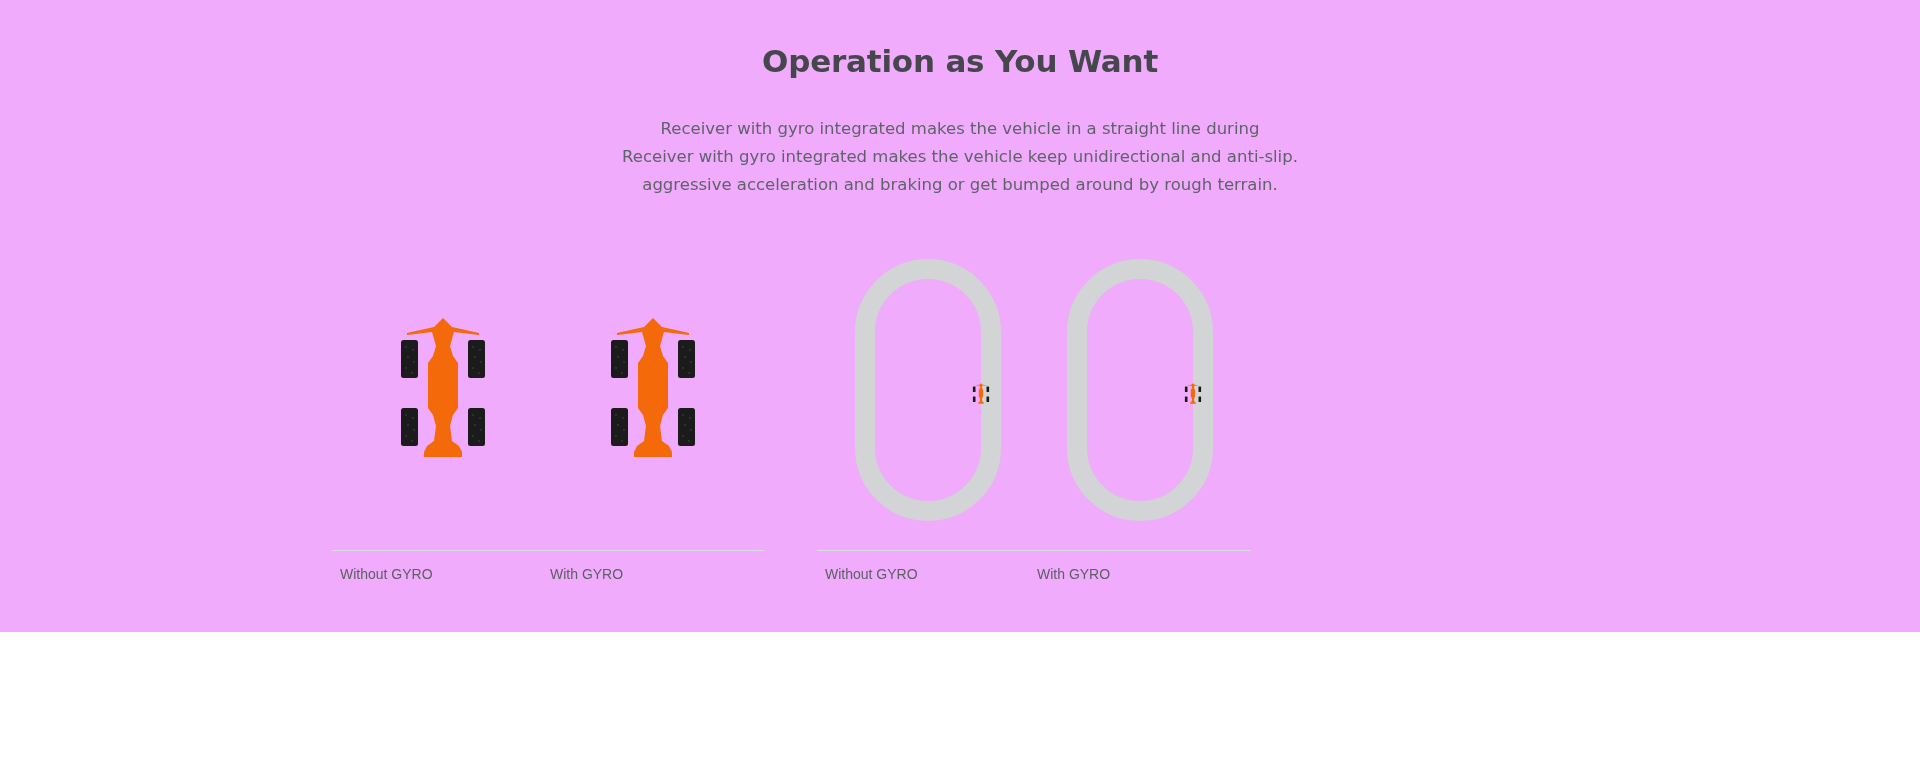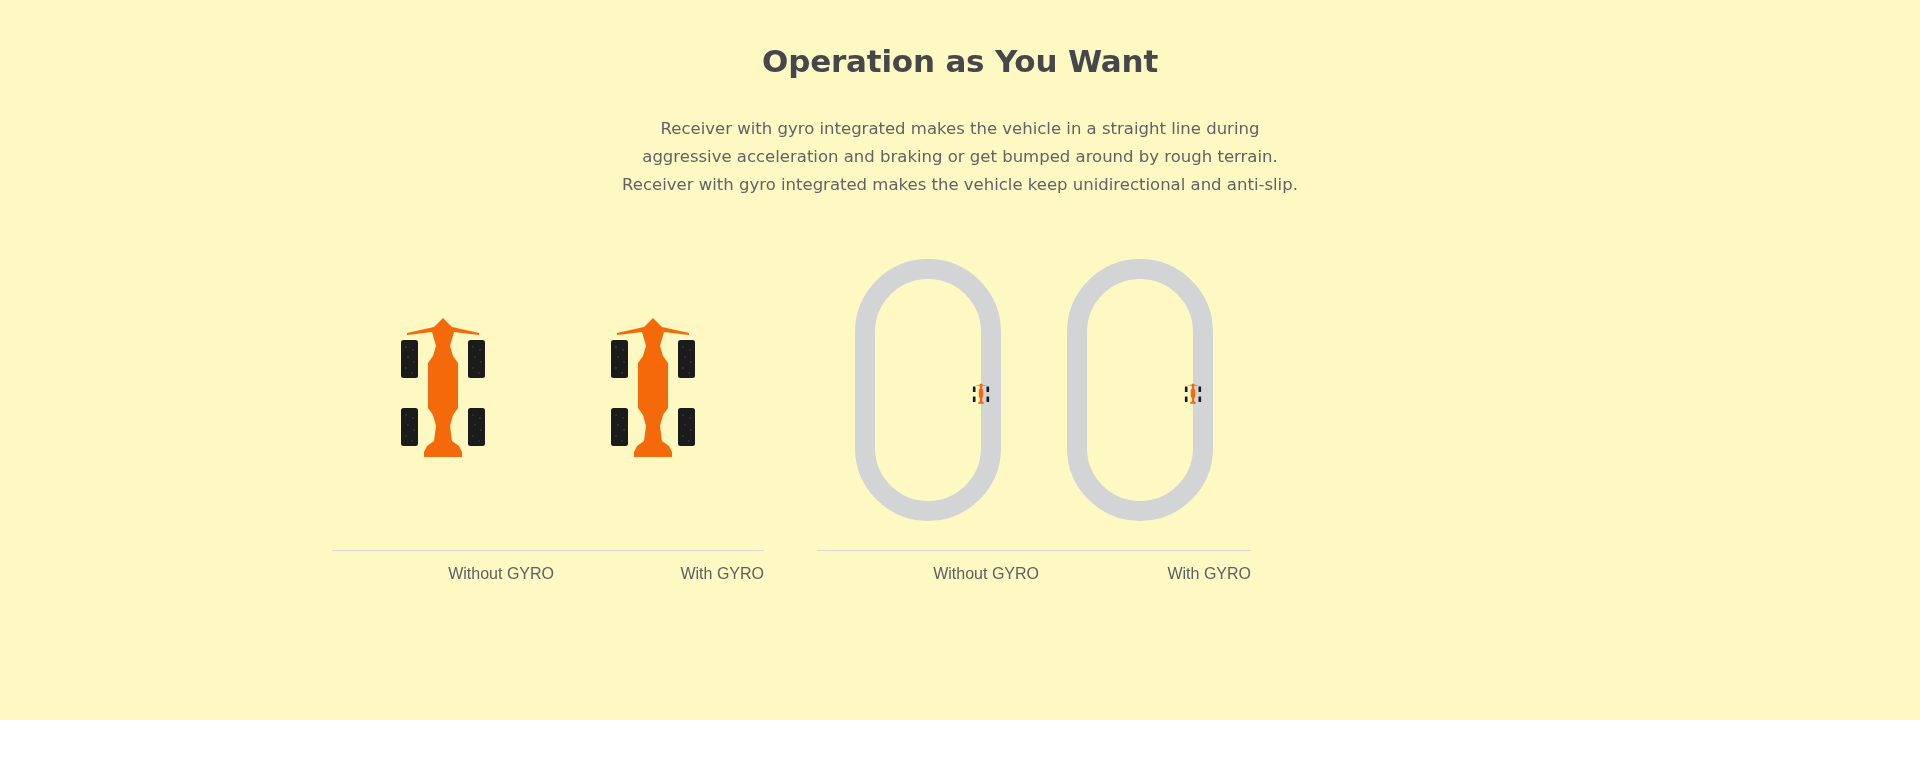--- a/index.html
+++ b/index.html
@@ -11,22 +11,22 @@
     width: 1920px;
     height: 780px;
     overflow: hidden;
     font-family: "Liberation Sans", sans-serif;
     -webkit-font-smoothing: antialiased;
   }
 
   .page {
     position: relative;
     width: 1920px;
-    height: 720px;
-    background: #fef9c3;
+    height: 632px;
+    background: #f0abfc;
   }
 
   
   .header {
     position: absolute;
     left: 0;
     top: 0;
     width: 1920px;
     text-align: center;
   }
@@ -88,45 +88,45 @@
     position: absolute;
     left: 0;
     top: 320px;
     width: 222px;
     height: 1px;
     background: #d9dadb;
   }
 
   .panel-label {
     position: absolute;
-    left: 0;
+    left: 8px;
     top: 332px;
     width: 222px;
-    text-align: right;
+    text-align: left;
     font-family: "Liberation Sans", sans-serif;
-    font-size: 16px;
+    font-size: 14px;
     font-weight: 400;
     color: #5c5f63;
     line-height: 24px;
   }
 
   svg { display: block; overflow: visible; }
 </style>
 </head>
 <body>
 
 <div class="page">
 
   <div class="header">
     <h1 class="page-title">Operation as You Want</h1>
 
     <p class="subtitle">
       <span class="ln">Receiver with gyro integrated makes the vehicle in a straight line during</span>
+      <span class="ln">Receiver with gyro integrated makes the vehicle keep unidirectional and anti-slip.</span>
       <span class="ln">aggressive acceleration and braking or get bumped around by rough terrain.</span>
-      <span class="ln">Receiver with gyro integrated makes the vehicle keep unidirectional and anti-slip.</span>
     </p>
   </div>
 
   <div class="panels">
 
     <div class="panel panel-car-without">
       <div class="fig">
         <span>
           <svg width="96" height="148" viewBox="0 0 96 148" xmlns="http://www.w3.org/2000/svg">
 

